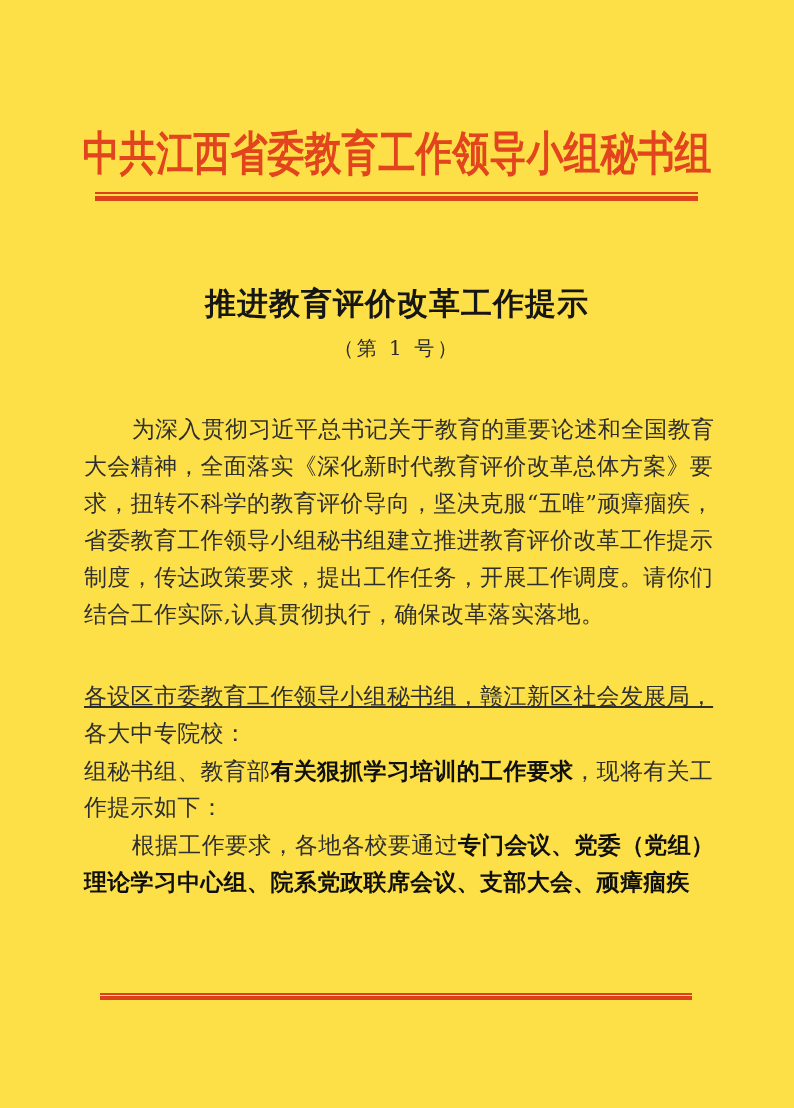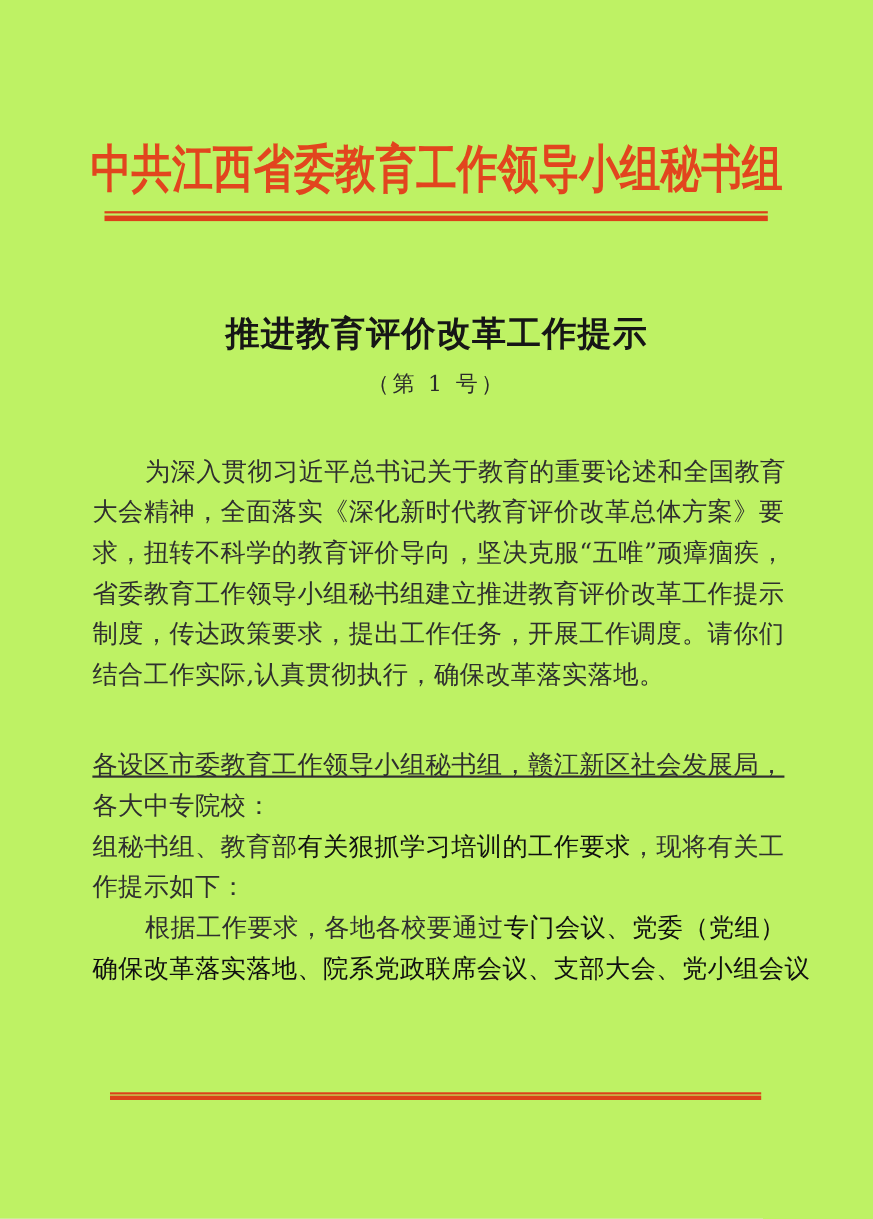--- a/index.html
+++ b/index.html
@@ -74,38 +74,38 @@
     color: #2f2f2f;
   }
   .line {
     height: 37px;
     line-height: 37px;
     letter-spacing: 0.3px;
     white-space: nowrap;
   }
   .line.indent { padding-left: 46px; text-align: center; }
   .seg-bold {
-    font-weight: normal;
+    font-weight: bold;
     color: #101010;
   }
   
   .footer-rule {
     position: absolute;
     top: 993px;
     left: 100px;
     width: 592px;
     height: 1px;
     border-top: 2px solid #dc4119;
     border-bottom: 4px solid #dc4119;
   }
 </style>
 </head>
 <body>
 
-<div class="page" style="background: #bef264;">
+<div class="page" style="background: #fde047;">
 
   <div class="org-name" style="color: rgb(226, 69, 30);">中共江西省委教育工作领导小组秘书组</div>
 
   <div class="red-rule" style="border-top-color: rgb(220, 65, 25); border-bottom-color: rgb(220, 65, 25);"></div>
 
   <div class="doc-title">推进教育评价改革工作提示</div>
 
   <div class="doc-number">（第 1 号）</div>
 
   <div class="doc-body">
@@ -113,18 +113,18 @@
       <div class="line"><span>大会精神，全面落实《深化新时代教育评价改革总体方案》要</span></div>
       <div class="line"><span>求，扭转不科学的教育评价导向，坚决克服“五唯”顽瘴痼疾，</span></div>
       <div class="line"><span>省委教育工作领导小组秘书组建立推进教育评价改革工作提示</span></div>
       <div class="line"><span>制度，传达政策要求，提出工作任务，开展工作调度。请你们</span></div>
       <div class="line"><span>结合工作实际,认真贯彻执行，确保改革落实落地。</span></div>
       <div class="line" style="margin-top: 45px; text-decoration: underline;"><span>各设区市委教育工作领导小组秘书组，赣江新区社会发展局，</span></div>
       <div class="line"><span>各大中专院校：</span></div>
       <div class="line"><span>组秘书组、教育部</span><span class="seg-bold">有关狠抓学习培训的工作要求</span><span>，现将有关工</span></div>
       <div class="line"><span>作提示如下：</span></div>
       <div class="line indent" style=""><span>根据工作要求，各地各校要通过</span><span class="seg-bold">专门会议、党委（党组）</span></div>
-      <div class="line"><span class="seg-bold">确保改革落实落地、院系党政联席会议、支部大会、党小组会议</span></div>
+      <div class="line"><span class="seg-bold">理论学习中心组、院系党政联席会议、支部大会、顽瘴痼疾</span></div>
     </div>
 
   <div class="footer-rule" style="border-top-color: rgb(220, 65, 25); border-bottom-color: rgb(220, 65, 25);"></div>
 
 </div>
 
 </body></html>

